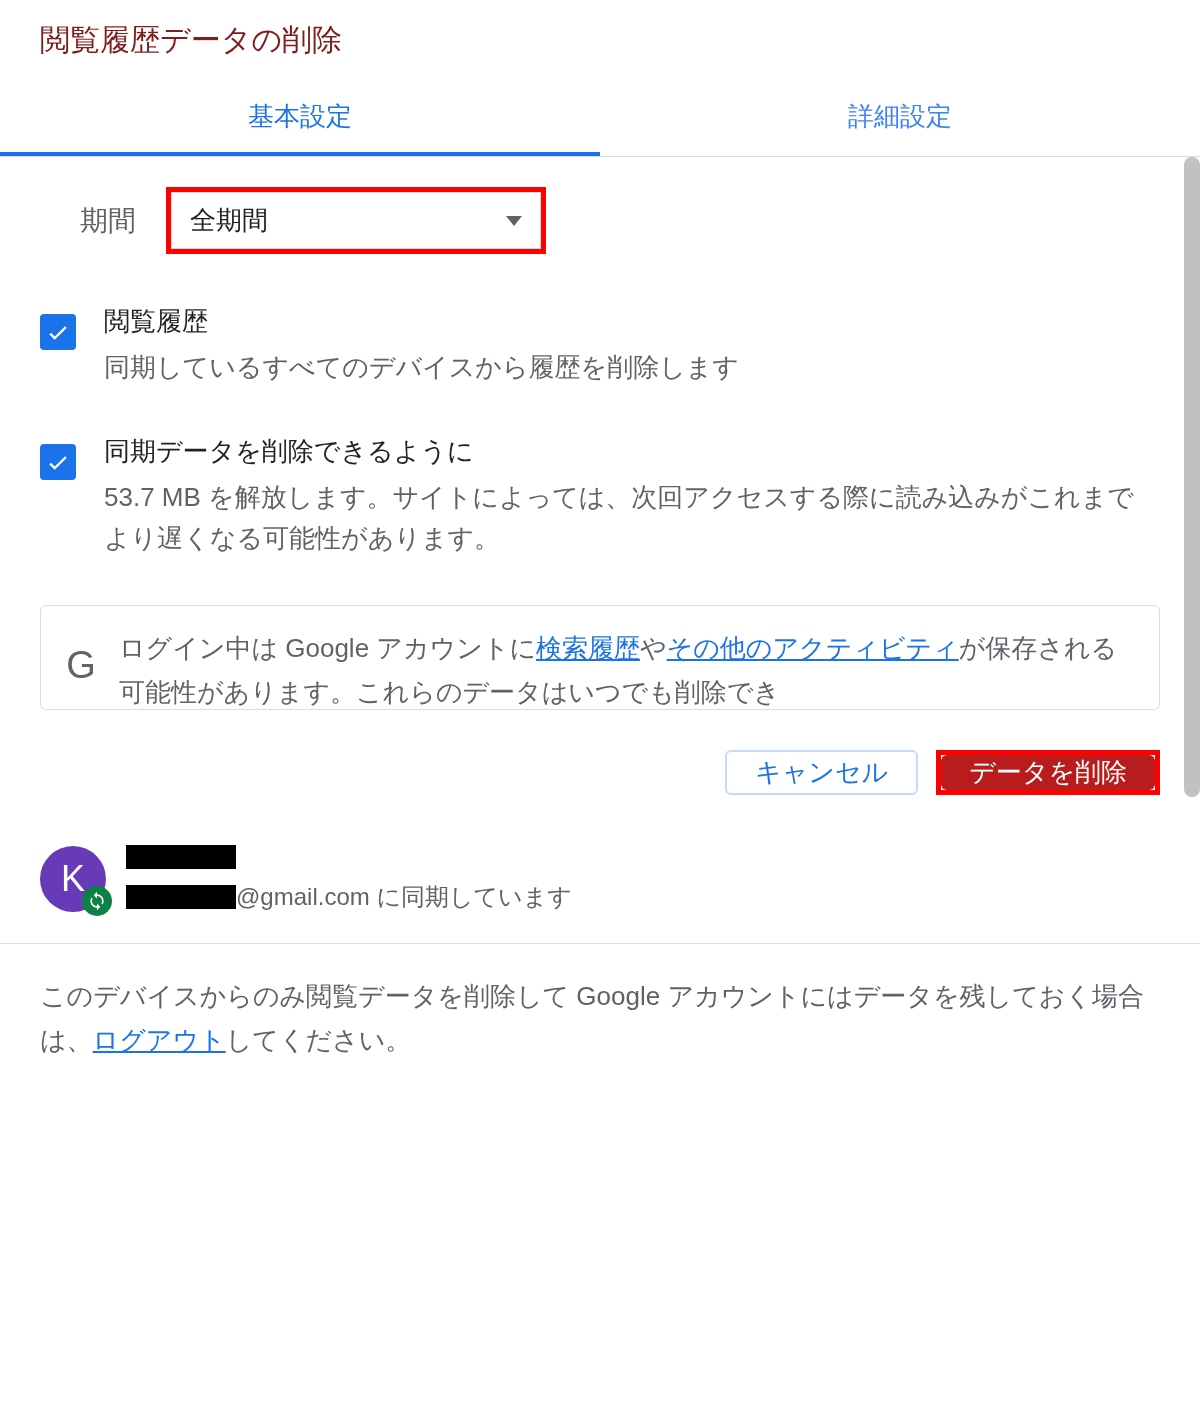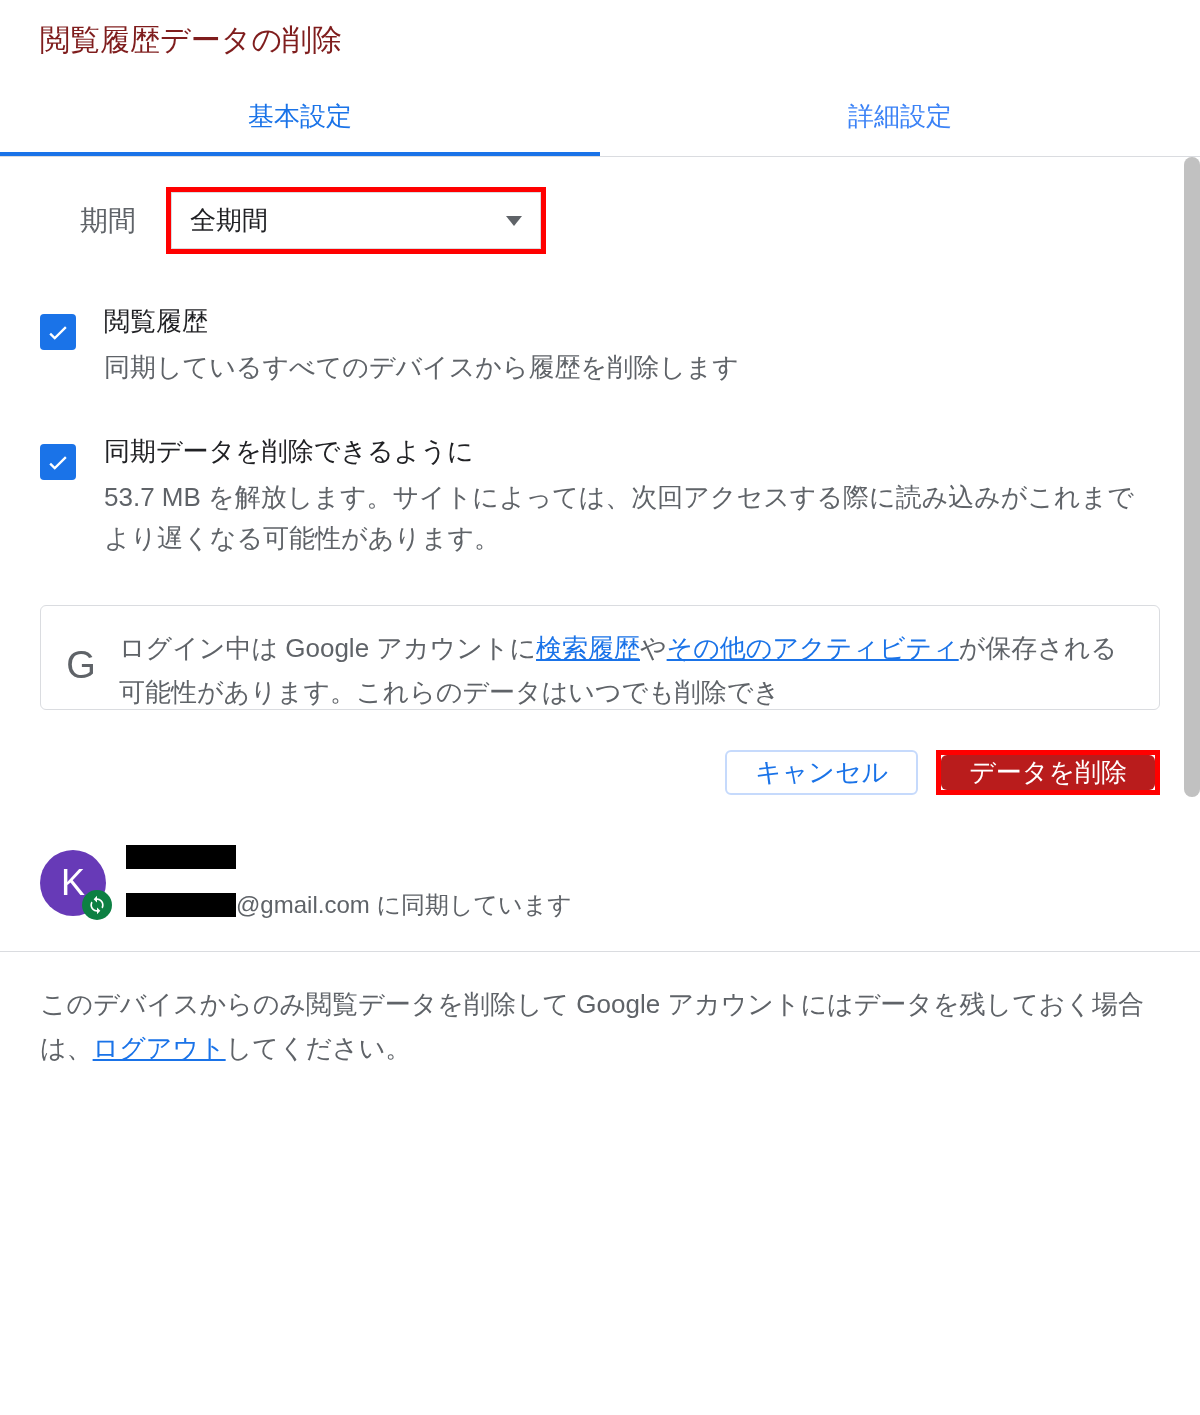--- a/index.html
+++ b/index.html
@@ -211,21 +211,21 @@
       align-items: center;
       justify-content: center;
     }
     .sync-badge svg {
       width: 20px;
       height: 20px;
     }
     .account-info {
       display: flex;
       flex-direction: column;
-      gap: 20px;
+      gap: 12px;
     }
     .redacted-bar {
       background: #000;
       height: 24px;
     }
     .redacted-name { width: 110px; }
     .redacted-email { width: 110px; display: inline-block; vertical-align: middle; }
     .account-email-row {
       display: flex;
       align-items: center;

